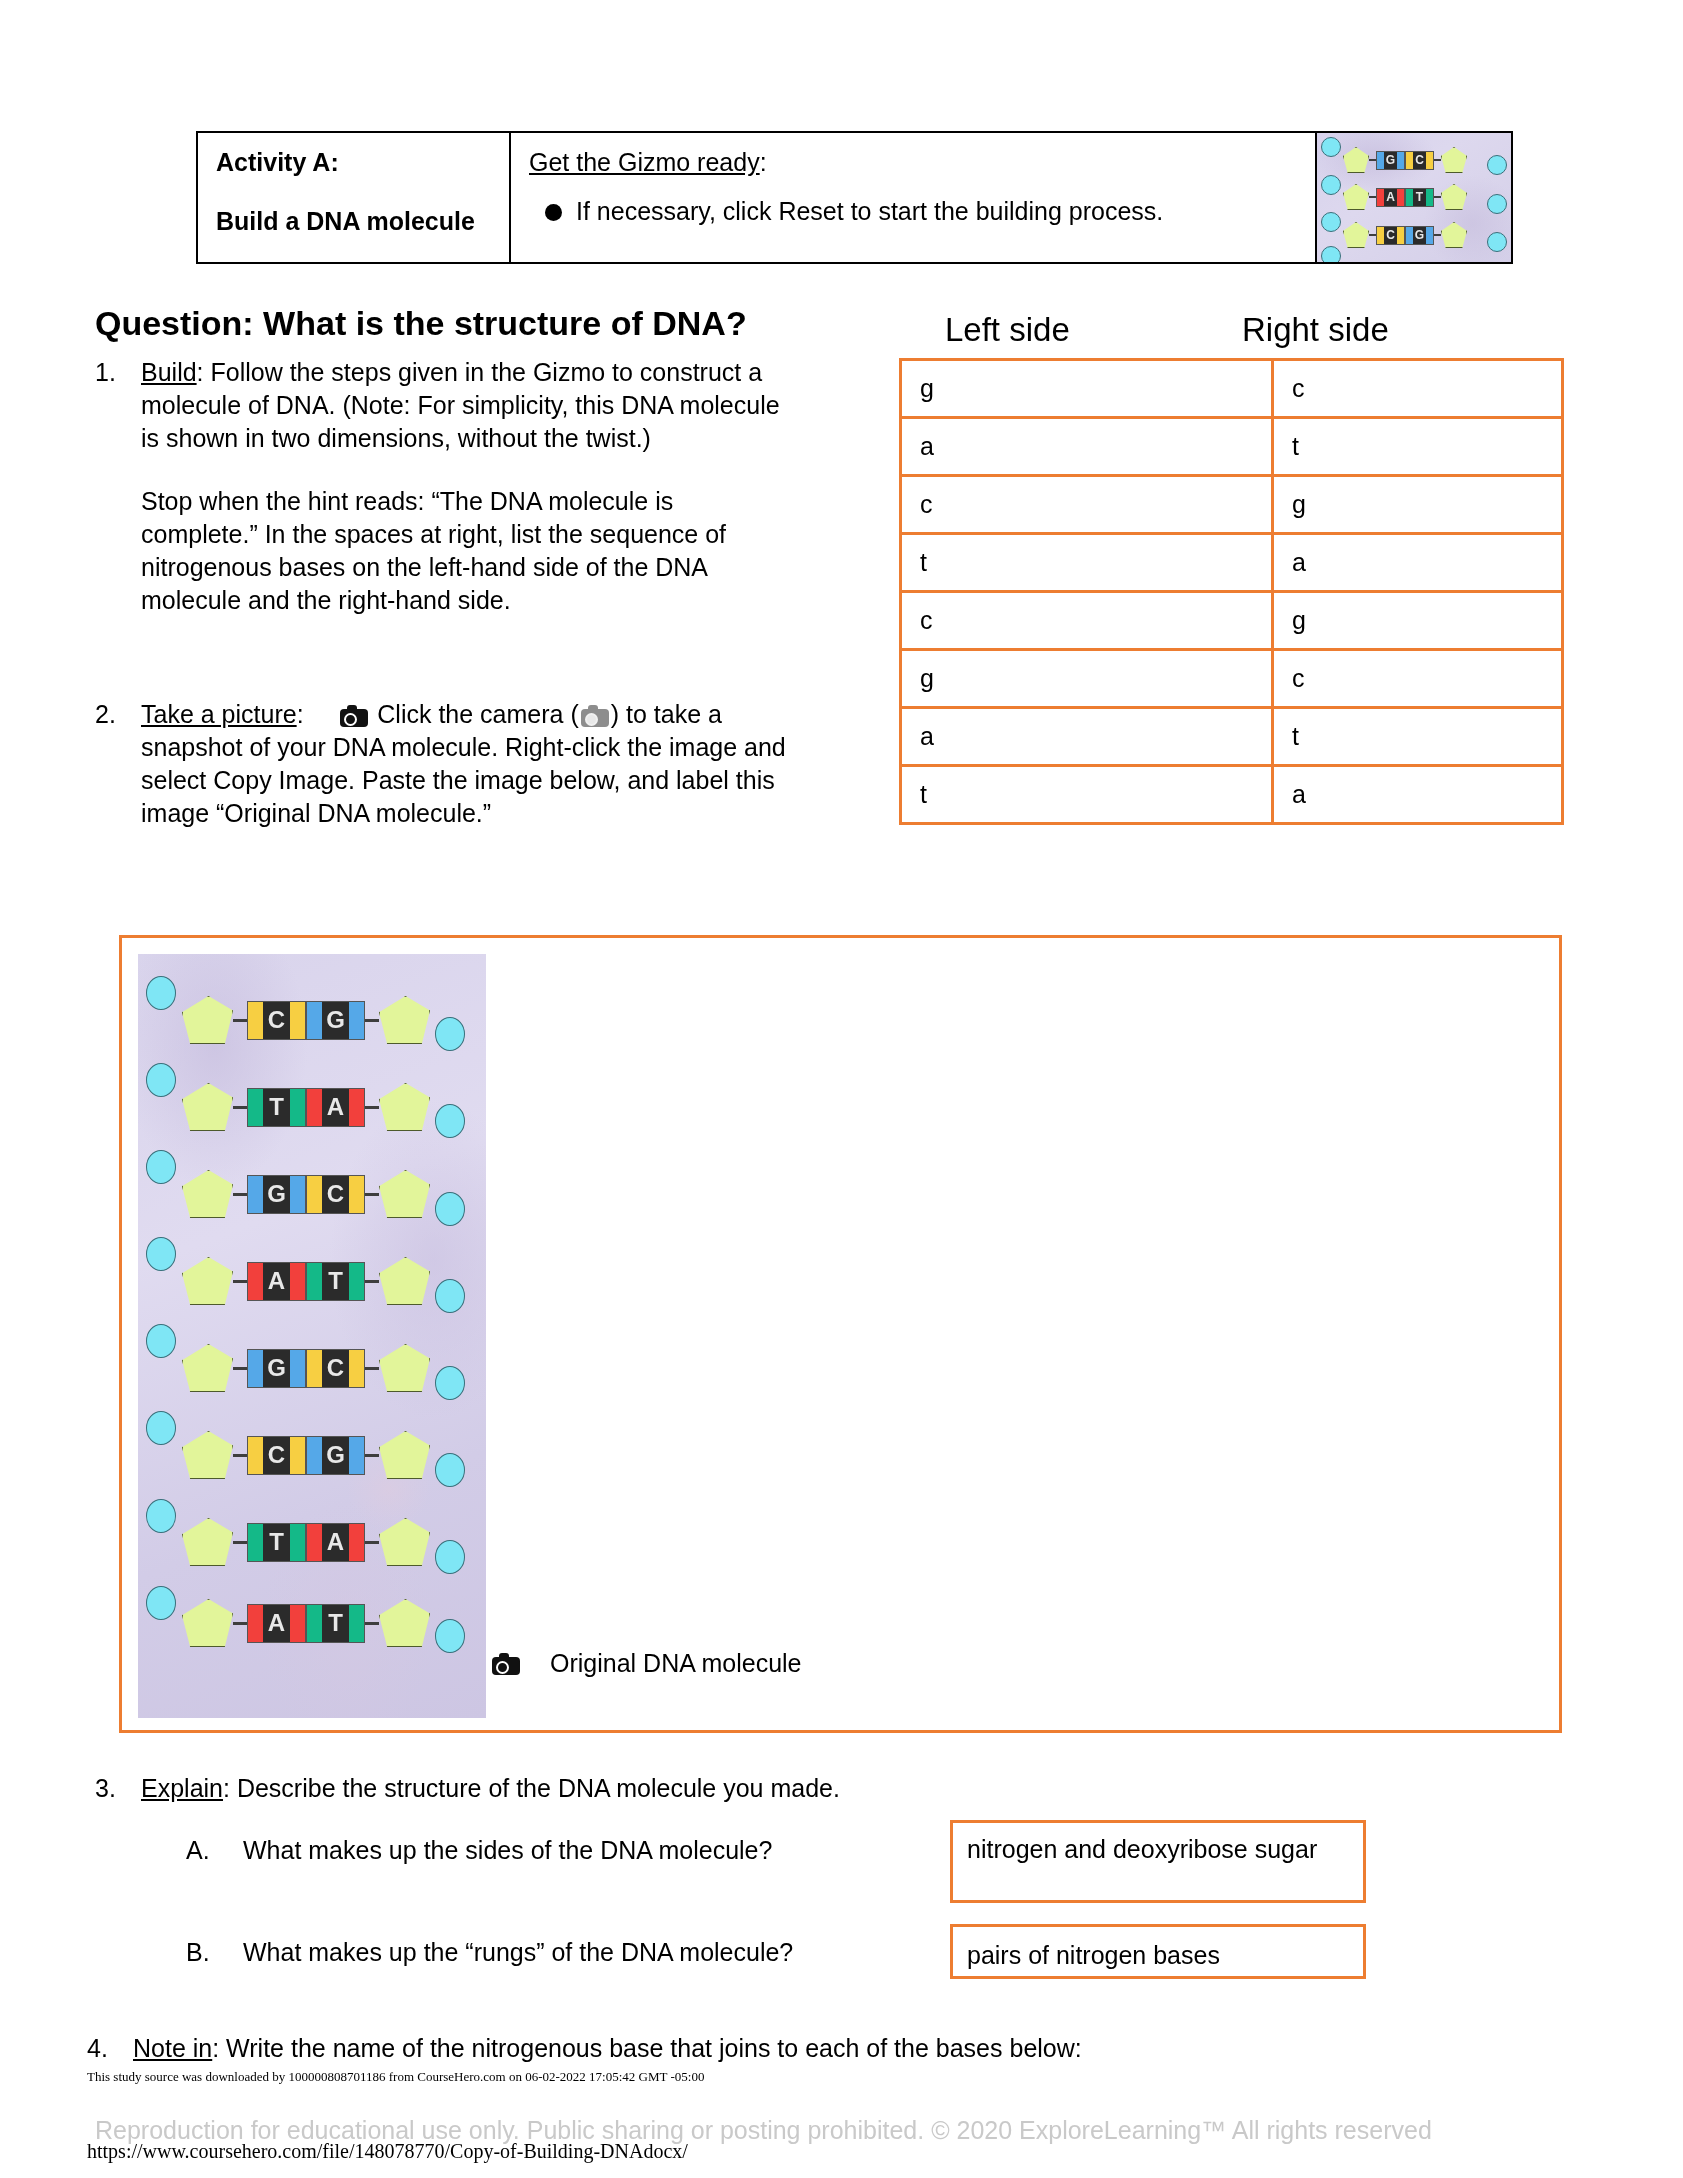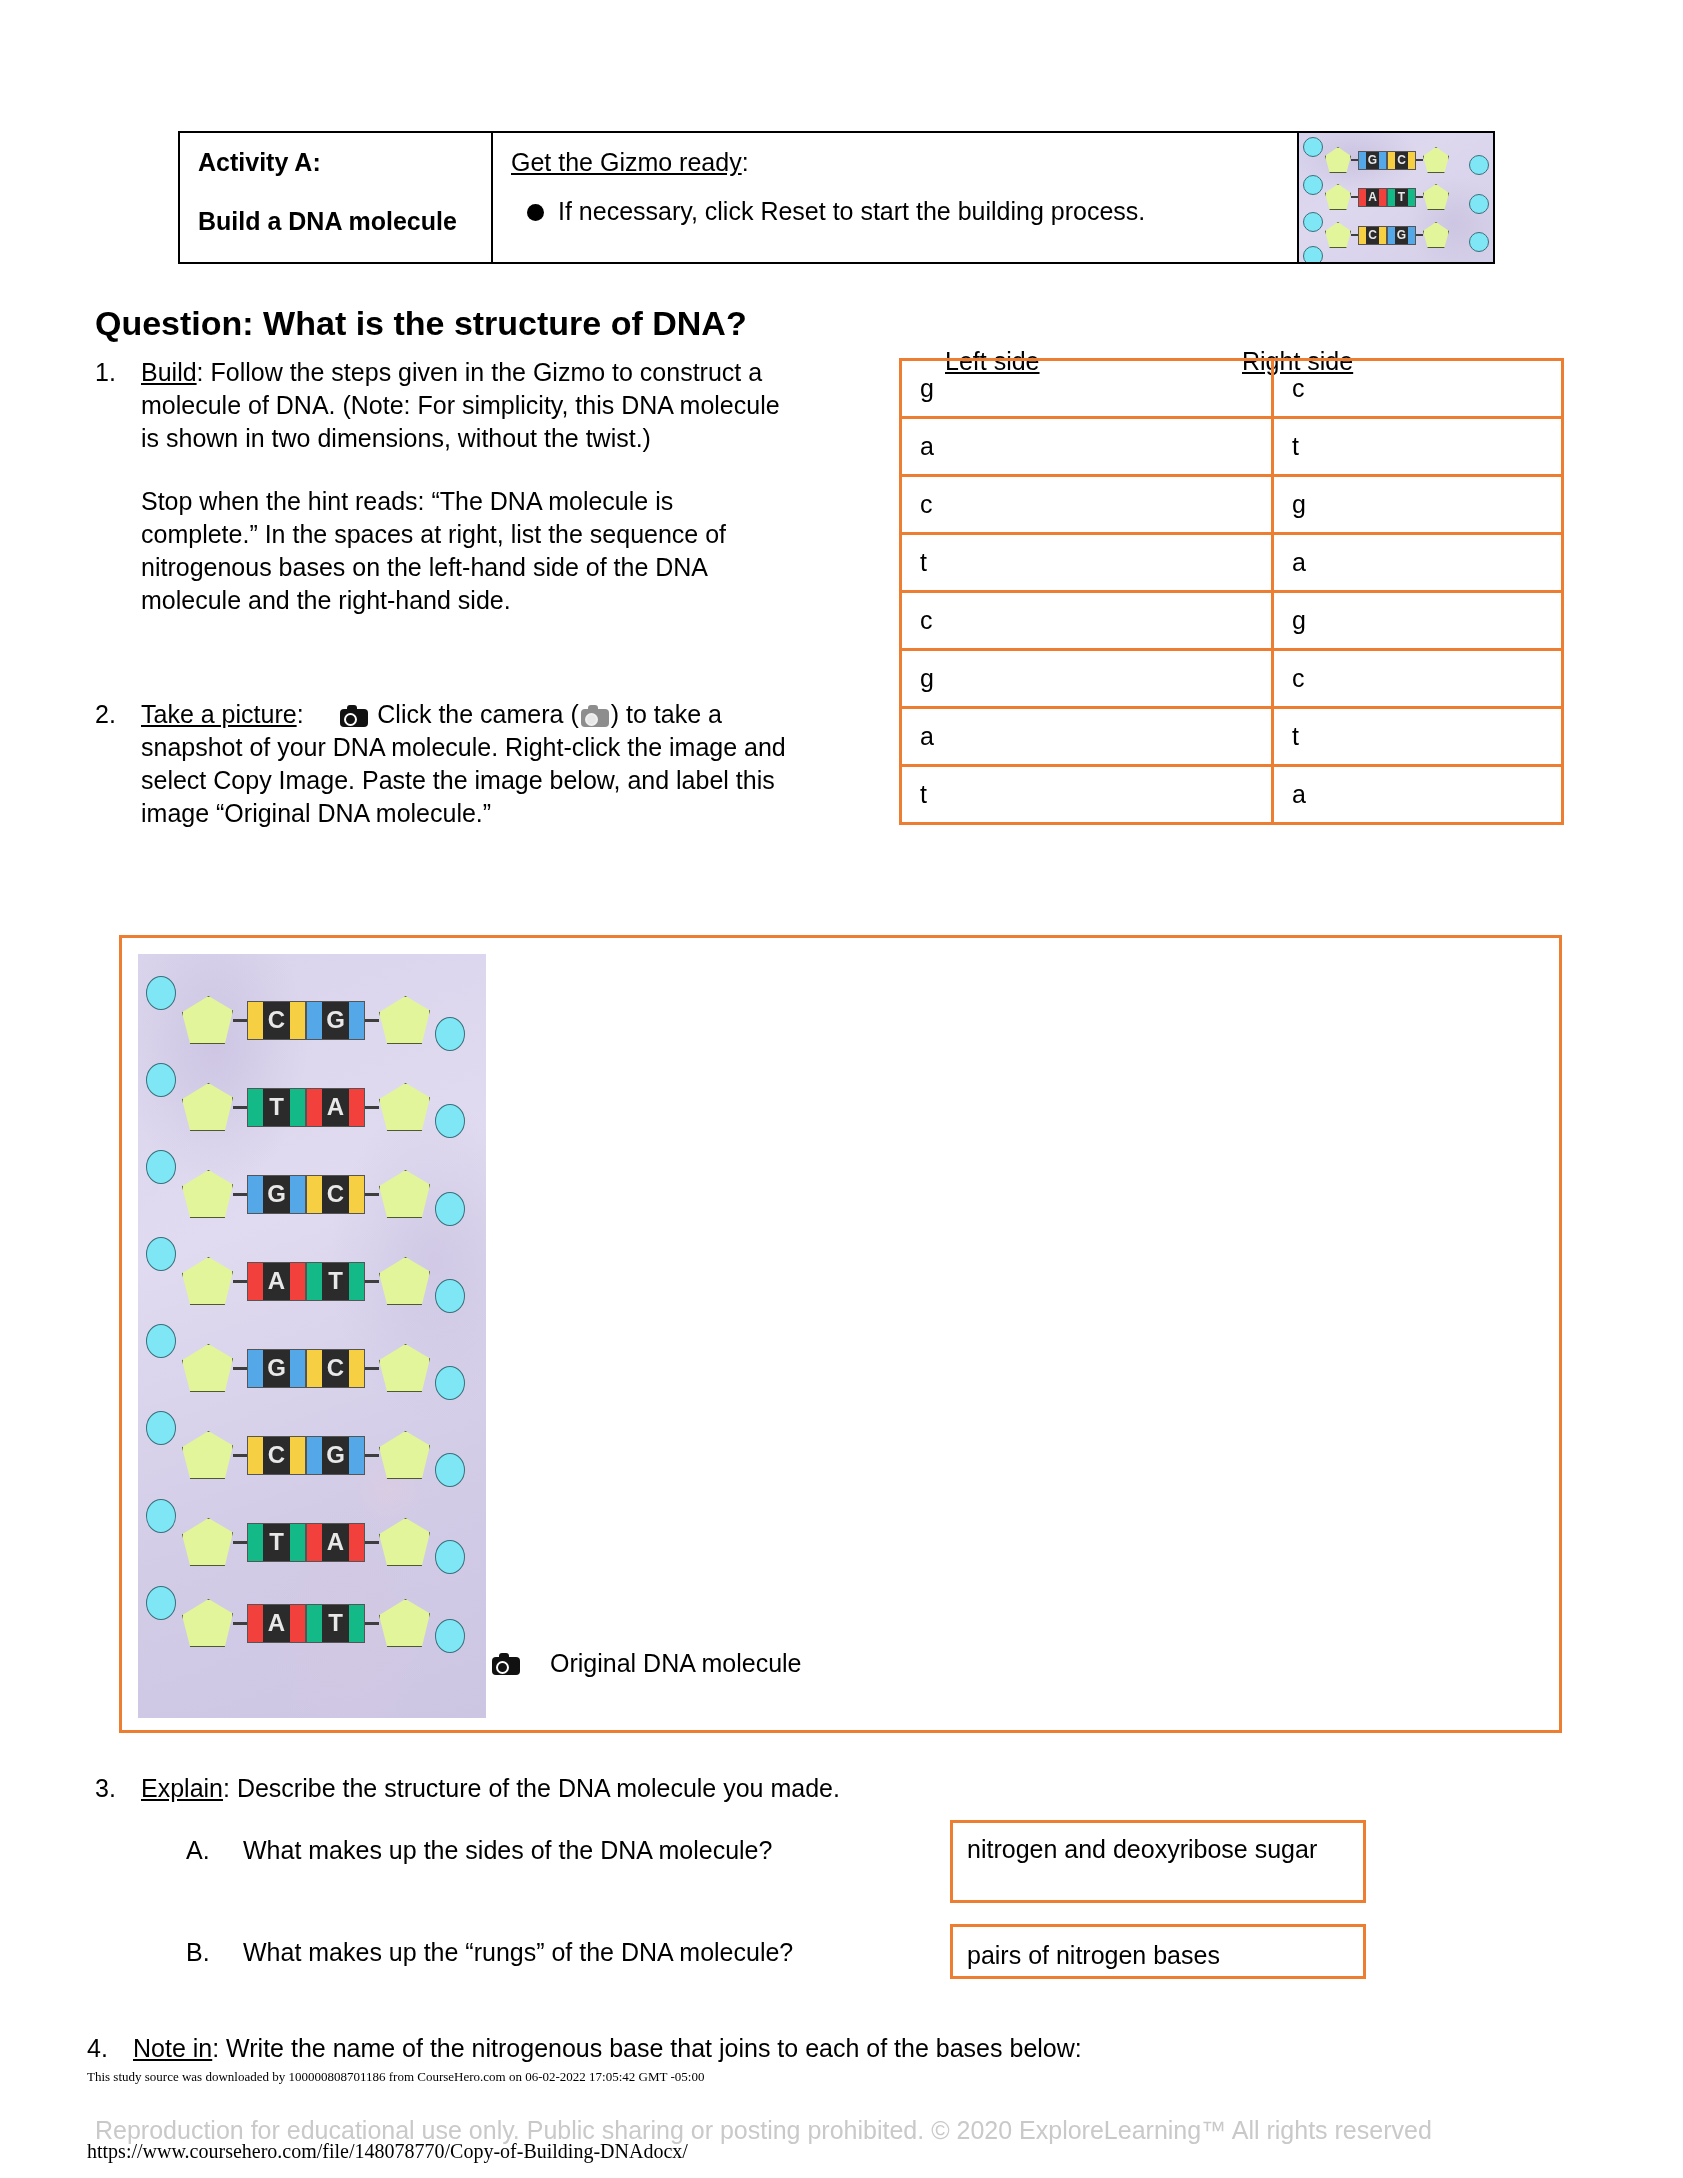--- a/index.html
+++ b/index.html
@@ -17,21 +17,21 @@
   }
 
   .page {
     position: absolute;
     inset: 0;
   }
 
   
   .activity-table {
     position: absolute;
-    left: 178px;
+    left: 196px;
     top: 131px;
     width: 1269px;
     border-collapse: collapse;
     table-layout: fixed;
   }
   .activity-table td {
     border: 2px solid #000;
     vertical-align: top;
     padding: 14px 18px 16px 18px;
   }
@@ -197,23 +197,22 @@
     border-radius: 50%;
     border: 2.5px solid #fff;
     box-sizing: border-box;
   }
   .cam.grey .body-c, .cam.grey .hump { background: #8d8d8d; }
   .cam.grey .lens { border-color: #f0f0f0; background: #e8e8e8; }
 
   
   .side-head {
     position: absolute;
-    top: 347px;
-    font-size: 25px;
-    text-decoration: underline;
+    top: 311px;
+    font-size: 33px;
   }
   #left-head  { left: 945px; }
   #right-head { left: 1242px; }
 
   .bases-table {
     position: absolute;
     left: 899px;
     top: 358px;
     width: 665px;
     border-collapse: collapse;

